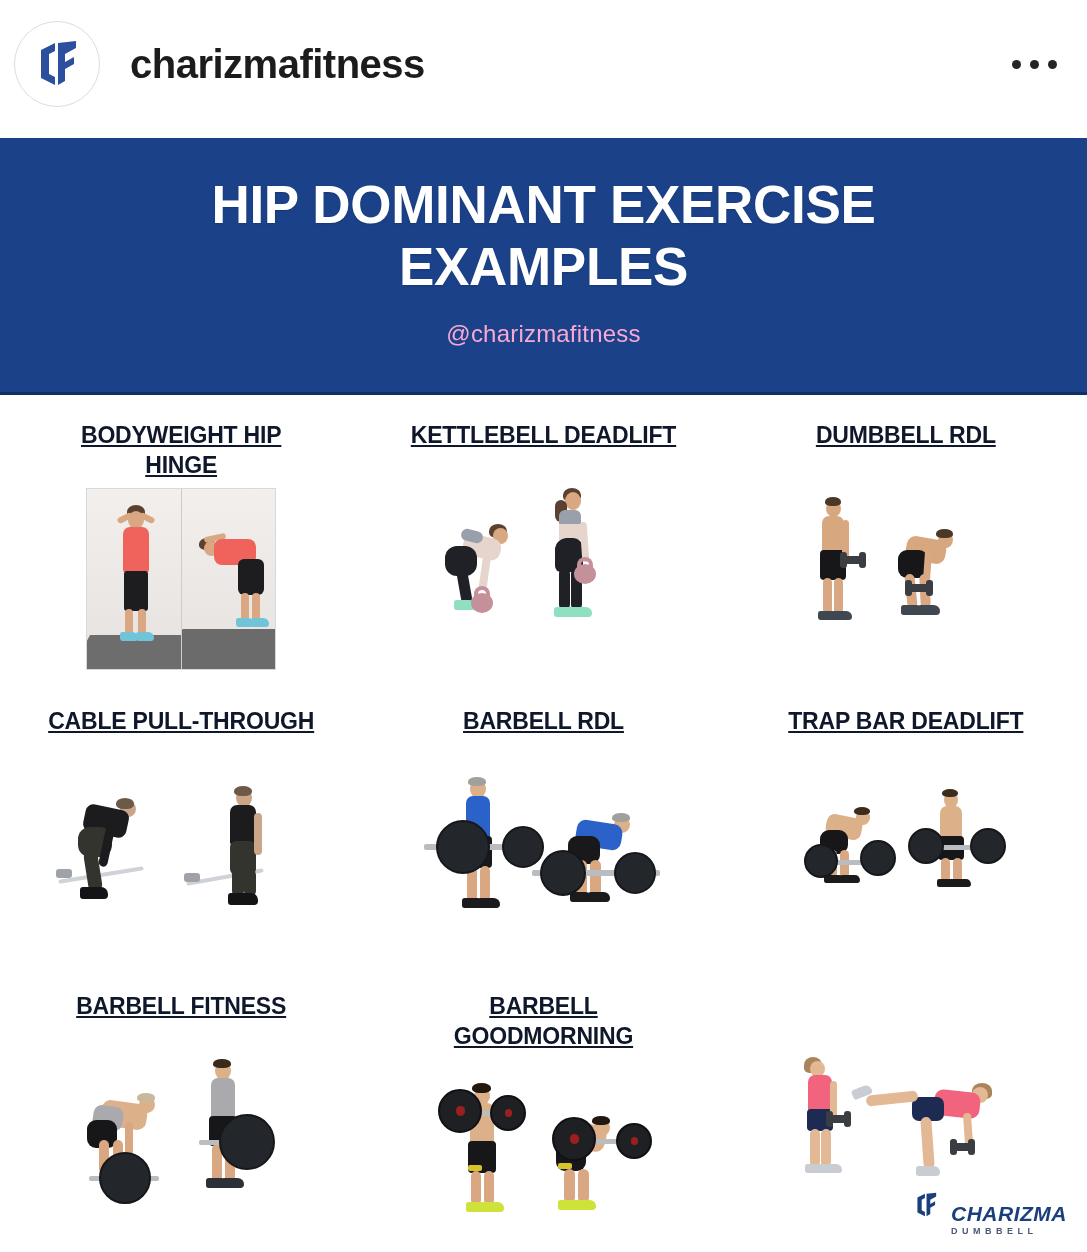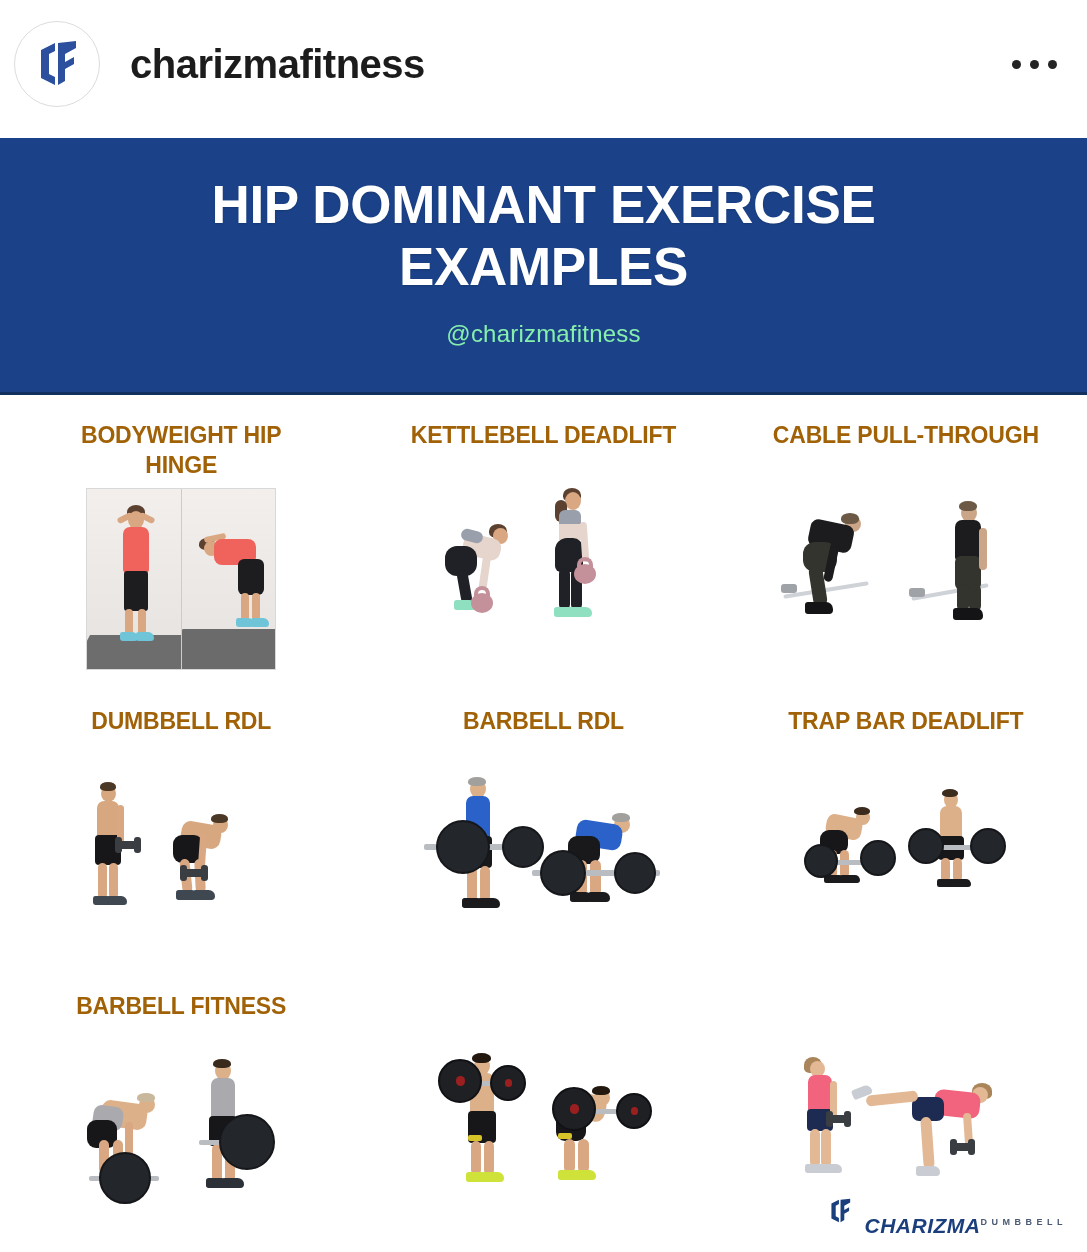--- a/index.html
+++ b/index.html
@@ -60,41 +60,42 @@
     font-size: 53px;
     font-weight: 700;
     line-height: 1.17;
     text-align: center;
     letter-spacing: -0.3px;
     width: 860px;
     text-shadow: 0 1px 2px rgba(0,0,0,0.18);
   }
   .banner-sub {
     margin-top: 22px;
-    color: #86efac;
+    color: #f9a8d4;
     font-size: 24px;
     font-weight: 400;
     text-align: center;
     letter-spacing: 0.2px;
   }
 
   
   .grid {
     position: absolute; top: 395px; left: 0;
     width: 1087px; height: 857px;
     display: grid;
     grid-template-columns: repeat(3, 1fr);
     grid-template-rows: repeat(3, 1fr);
     background: #ffffff;
   }
   .cell { display: flex; flex-direction: column; align-items: center; padding: 26px 8px 4px; }
   .cell-label {
-    font-size: 23px; font-weight: 700; color: #a16207;
+    font-size: 23px; font-weight: 700; color: #0f172a;
     text-align: center; line-height: 1.3; letter-spacing: -0.2px;
     max-width: 270px;
+    text-decoration: underline;
   }
   .cell-figure {
     flex: 1; width: 100%;
     display: flex; align-items: center; justify-content: center;
     position: relative;
   }
   .scene { position: relative; }
 
   
   .photo-pair {
@@ -120,21 +121,21 @@
   .db { position: absolute; background: #3a3d42; border-radius: 3px; }
   .kb { position: absolute; border-radius: 50%; background: #c49099; }
   .kb-handle { position: absolute; border: 4px solid #c49099; border-bottom: none; border-radius: 10px 10px 0 0; }
   .cable { position: absolute; background: #cfd2d6; height: 4px; border-radius: 2px; }
 
   
   .watermark {
     position: absolute; right: 20px; bottom: 16px;
     display: flex; align-items: center; gap: 10px;
   }
-  .wm-text { display: flex; flex-direction: row; line-height: 1; margin-top: 26px; }
+  .wm-text { display: flex; flex-direction: column; line-height: 1; margin-top: 26px; }
   .wm-name { font-size: 21px; font-weight: 700; font-style: italic; color: #1b3f7d; letter-spacing: 0.5px; }
   .wm-sub  { font-size: 9px; font-weight: 700; color: #4a5a74; letter-spacing: 4.5px; margin-top: 3px; }
 </style>
 </head>
 <body>
 
 <div class="page">
 
   <div class="ig-header">
     <div class="avatar">
@@ -220,49 +221,20 @@
           <div class="limb" style="left:158px; top:48px; width:7px; height:40px; background:#e6d5cd; transform:rotate(-4deg);"></div>
           <div class="shoe" style="left:131px; top:133px; width:23px; height:10px; background:#8fe0c0;"></div>
           <div class="shoe" style="left:146px; top:133px; width:23px; height:10px; background:#8fe0c0;"></div>
           <div class="kb-handle" style="left:154px; top:83px; width:16px; height:10px;"></div>
           <div class="kb" style="left:151px; top:90px; width:22px; height:20px;"></div>
         </div>
       </div>
     </div>
 
     <div class="cell">
-      <div class="cell-label">CABLE PULL-THROUGH</div>
-      <div class="cell-figure">
-        <div class="scene" style="width:250px;height:160px;">
-
-          <div class="cable" style="left:2px; top:104px; width:86px; transform:rotate(-9deg);"></div>
-          <div class="bar" style="left:0px; top:100px; width:16px; height:9px; background:#9fa3a8; border-radius:3px;"></div>
-          <div class="head" style="left:64px; top:32px; width:16px; height:16px; background:#caa588;"></div>
-          <div class="hair" style="left:60px; top:29px; width:18px; height:11px; background:#6c5a46;"></div>
-          <div class="torso" style="left:28px; top:38px; width:44px; height:28px; background:#1c1c1e; border-radius:8px; transform:rotate(12deg);"></div>
-          <div class="torso" style="left:22px; top:58px; width:34px; height:30px; background:#34342f; border-radius:12px;"></div>
-          <div class="limb" style="left:30px; top:82px; width:14px; height:40px; background:#34342f; transform:rotate(-9deg);"></div>
-          <div class="limb" style="left:46px; top:58px; width:9px; height:40px; background:#1c1c1e; transform:rotate(12deg);"></div>
-          <div class="shoe" style="left:24px; top:118px; width:28px; height:12px; background:#141416;"></div>
-
-          <div class="cable" style="left:130px; top:106px; width:78px; transform:rotate(-10deg);"></div>
-          <div class="bar" style="left:128px; top:104px; width:16px; height:9px; background:#9fa3a8; border-radius:3px;"></div>
-          <div class="head" style="left:180px; top:20px; width:16px; height:18px; background:#caa588;"></div>
-          <div class="hair" style="left:178px; top:17px; width:18px; height:10px; background:#6c5a46;"></div>
-          <div class="torso" style="left:174px; top:36px; width:26px; height:40px; background:#1c1c1e; border-radius:7px 7px 3px 3px;"></div>
-          <div class="torso" style="left:174px; top:72px; width:26px; height:34px; background:#34342f; border-radius:6px;"></div>
-          <div class="limb" style="left:176px; top:100px; width:12px; height:28px; background:#34342f;"></div>
-          <div class="limb" style="left:188px; top:100px; width:12px; height:28px; background:#34342f;"></div>
-          <div class="limb" style="left:198px; top:44px; width:8px; height:42px; background:#caa588;"></div>
-          <div class="shoe" style="left:172px; top:124px; width:30px; height:12px; background:#141416;"></div>
-        </div>
-      </div>
-    </div>
-
-    <div class="cell">
       <div class="cell-label">DUMBBELL RDL</div>
       <div class="cell-figure">
         <div class="scene" style="width:200px;height:160px;">
 
           <div class="head" style="left:20px; top:16px; width:15px; height:17px; background:#d7a87f;"></div>
           <div class="hair" style="left:19px; top:13px; width:16px; height:9px; background:#4c3826;"></div>
           <div class="torso" style="left:16px; top:32px; width:22px; height:38px; background:#d7a87f; border-radius:7px 7px 4px 4px;"></div>
           <div class="torso" style="left:14px; top:66px; width:26px; height:30px; background:#17171a; border-radius:4px;"></div>
           <div class="limb" style="left:17px; top:94px; width:9px; height:36px;"></div>
           <div class="limb" style="left:28px; top:94px; width:9px; height:36px;"></div>
@@ -283,20 +255,49 @@
           <div class="shoe" style="left:95px; top:121px; width:22px; height:10px; background:#3f4750;"></div>
           <div class="shoe" style="left:112px; top:121px; width:22px; height:10px; background:#3f4750;"></div>
           <div class="db" style="left:102px; top:100px; width:24px; height:8px;"></div>
           <div class="db" style="left:99px; top:96px; width:7px; height:16px;"></div>
           <div class="db" style="left:120px; top:96px; width:7px; height:16px;"></div>
         </div>
       </div>
     </div>
 
     <div class="cell">
+      <div class="cell-label">CABLE PULL-THROUGH</div>
+      <div class="cell-figure">
+        <div class="scene" style="width:250px;height:160px;">
+
+          <div class="cable" style="left:2px; top:104px; width:86px; transform:rotate(-9deg);"></div>
+          <div class="bar" style="left:0px; top:100px; width:16px; height:9px; background:#9fa3a8; border-radius:3px;"></div>
+          <div class="head" style="left:64px; top:32px; width:16px; height:16px; background:#caa588;"></div>
+          <div class="hair" style="left:60px; top:29px; width:18px; height:11px; background:#6c5a46;"></div>
+          <div class="torso" style="left:28px; top:38px; width:44px; height:28px; background:#1c1c1e; border-radius:8px; transform:rotate(12deg);"></div>
+          <div class="torso" style="left:22px; top:58px; width:34px; height:30px; background:#34342f; border-radius:12px;"></div>
+          <div class="limb" style="left:30px; top:82px; width:14px; height:40px; background:#34342f; transform:rotate(-9deg);"></div>
+          <div class="limb" style="left:46px; top:58px; width:9px; height:40px; background:#1c1c1e; transform:rotate(12deg);"></div>
+          <div class="shoe" style="left:24px; top:118px; width:28px; height:12px; background:#141416;"></div>
+
+          <div class="cable" style="left:130px; top:106px; width:78px; transform:rotate(-10deg);"></div>
+          <div class="bar" style="left:128px; top:104px; width:16px; height:9px; background:#9fa3a8; border-radius:3px;"></div>
+          <div class="head" style="left:180px; top:20px; width:16px; height:18px; background:#caa588;"></div>
+          <div class="hair" style="left:178px; top:17px; width:18px; height:10px; background:#6c5a46;"></div>
+          <div class="torso" style="left:174px; top:36px; width:26px; height:40px; background:#1c1c1e; border-radius:7px 7px 3px 3px;"></div>
+          <div class="torso" style="left:174px; top:72px; width:26px; height:34px; background:#34342f; border-radius:6px;"></div>
+          <div class="limb" style="left:176px; top:100px; width:12px; height:28px; background:#34342f;"></div>
+          <div class="limb" style="left:188px; top:100px; width:12px; height:28px; background:#34342f;"></div>
+          <div class="limb" style="left:198px; top:44px; width:8px; height:42px; background:#caa588;"></div>
+          <div class="shoe" style="left:172px; top:124px; width:30px; height:12px; background:#141416;"></div>
+        </div>
+      </div>
+    </div>
+
+    <div class="cell">
       <div class="cell-label">BARBELL RDL</div>
       <div class="cell-figure">
         <div class="scene" style="width:270px;height:170px;">
 
           <div class="head" style="left:62px; top:16px; width:16px; height:18px; background:#dcb089;"></div>
           <div class="hair" style="left:60px; top:13px; width:18px; height:9px; background:#a2a09c;"></div>
           <div class="torso" style="left:58px; top:32px; width:24px; height:44px; background:#2a62c9; border-radius:7px 7px 4px 4px;"></div>
           <div class="torso" style="left:56px; top:72px; width:28px; height:32px; background:#19191c; border-radius:4px;"></div>
           <div class="limb" style="left:59px; top:102px; width:10px; height:36px;"></div>
           <div class="limb" style="left:72px; top:102px; width:10px; height:36px;"></div>
@@ -377,20 +378,21 @@
           <div class="limb" style="left:156px; top:96px; width:10px; height:38px;"></div>
           <div class="shoe" style="left:137px; top:130px; width:22px; height:10px; background:#2c3138;"></div>
           <div class="shoe" style="left:153px; top:130px; width:22px; height:10px; background:#2c3138;"></div>
           <div class="bar" style="left:130px; top:92px; width:66px; height:5px;"></div>
           <div class="plate" style="left:150px; top:66px; width:56px; height:56px;"></div>
         </div>
       </div>
     </div>
 
     <div class="cell">
+      <div class="cell-label">BARBELL GOODMORNING</div>
       <div class="cell-figure">
         <div class="scene" style="width:250px;height:170px;">
 
           <div class="head" style="left:56px; top:22px; width:16px; height:18px; background:#dcb089;"></div>
           <div class="hair" style="left:54px; top:18px; width:19px; height:10px; background:#22180f;"></div>
           <div class="torso" style="left:52px; top:38px; width:24px; height:42px; background:#dcb089; border-radius:7px 7px 4px 4px;"></div>
           <div class="torso" style="left:50px; top:76px; width:28px; height:32px; background:#17171a; border-radius:4px;"></div>
           <div class="torso" style="left:50px; top:100px; width:14px; height:6px; background:#d6c428; border-radius:2px;"></div>
           <div class="limb" style="left:53px; top:106px; width:10px; height:34px;"></div>
           <div class="limb" style="left:66px; top:106px; width:10px; height:34px;"></div>

